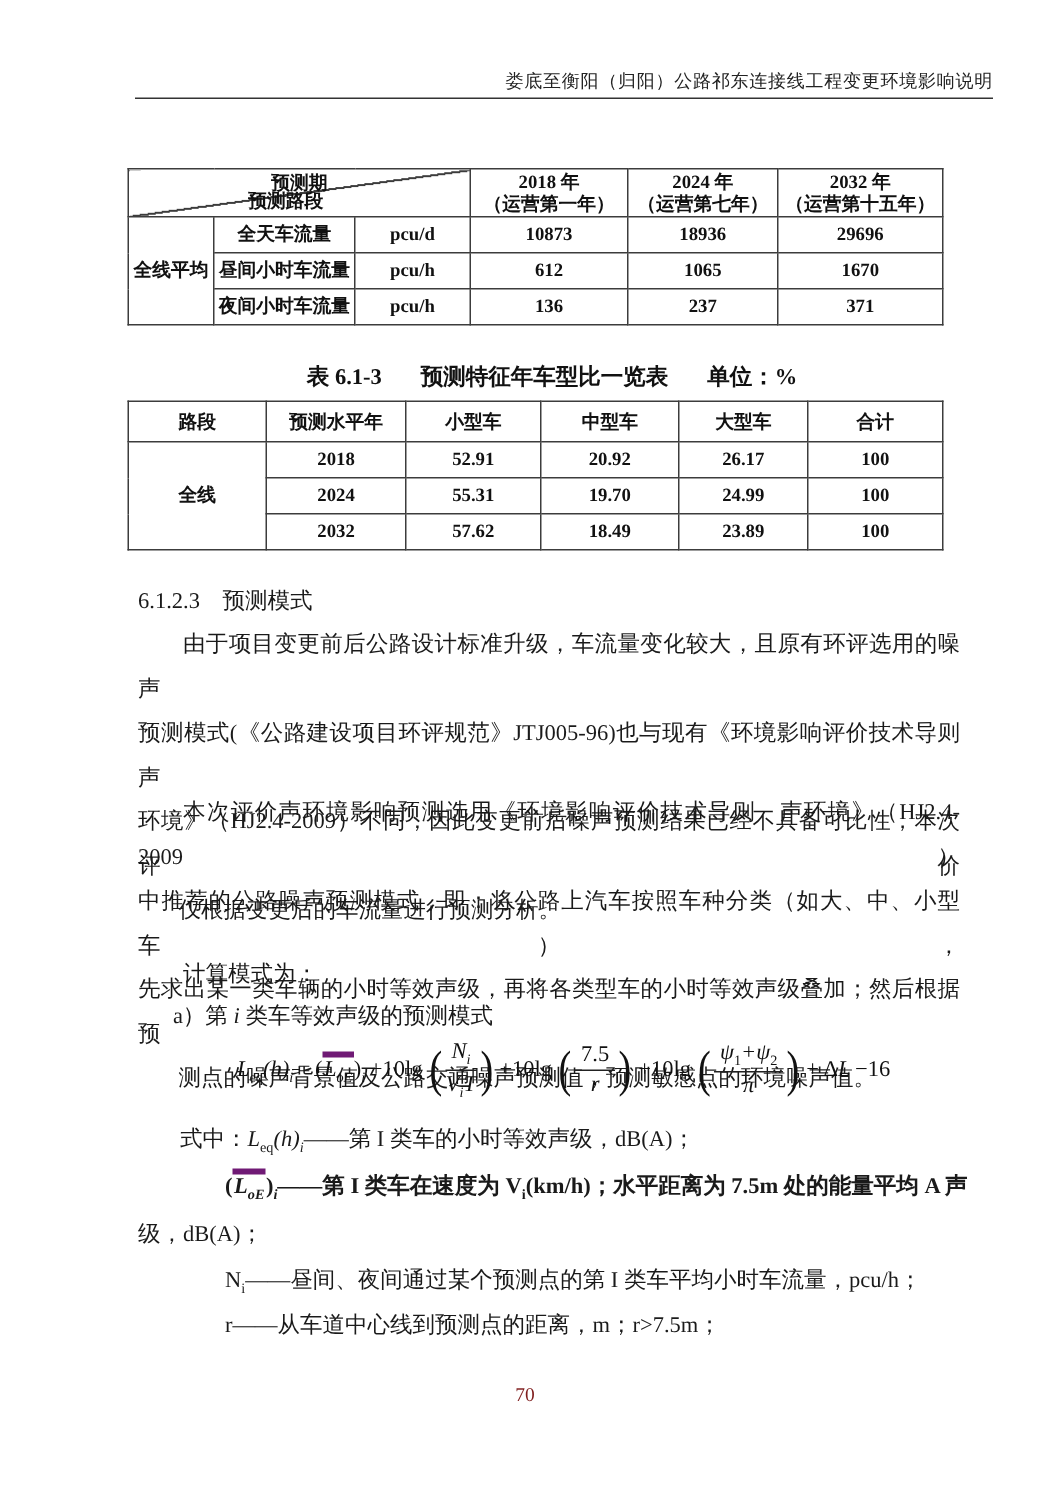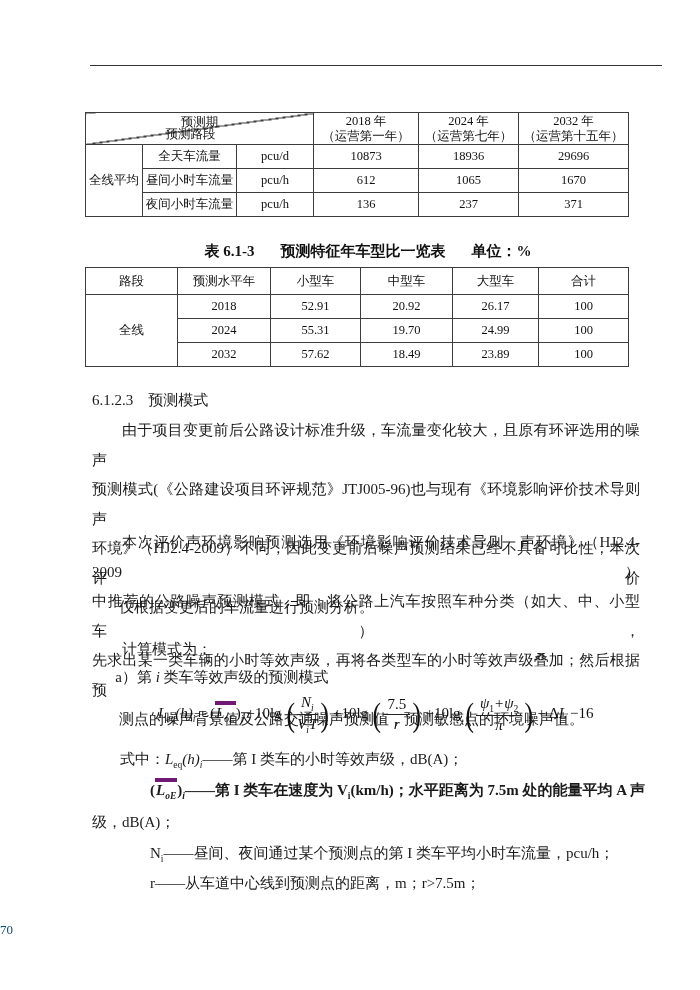--- a/index.html
+++ b/index.html
@@ -17,21 +17,21 @@
 
   
   .caption { left:0; width:700px; text-align:center; font-weight:bold; font-size:15px; color:#111; }
   .cap1 { top:87px; }
   .cap2 { top:242px;padding-left:36px; }
   .cap2 .gap { display:inline-block; width:26px; }
 
   
   table { border-collapse:collapse; table-layout:fixed; }
   td { border:1px solid #3c3c3c; text-align:center; vertical-align:middle;
-       font-size:12.5px; color:#111; padding:0 2px; overflow:hidden; }
+       font-size:12.5px; color:#111; padding:0 2px; overflow:hidden;font-weight:bold; }
   #table1 { left:85px; top:112px; width:543px; }
   #table1 .hrow { height:32px; }
   #table1 .drow { height:24px; }
   #table1 .yh div { line-height:15px; }
   #table2 { left:85px; top:267px; width:543px; }
   #table2 .hrow { height:27px; }
   #table2 .drow { height:24px; }
 
   
   .diag { position:relative; padding:0;
@@ -66,27 +66,28 @@
   
   .defline { left:92px; width:560px; font-size:15px; white-space:nowrap; }
   .d1 { top:750px; }
   .d2a { top:781px;font-weight:bold; }
   .d2b { top:813px; }
   .d3 { top:844px; }
   .d4 { top:874px; }
   .ind2 { padding-left:28px; }
   .ind3 { padding-left:58px; }
 
-  .pageno { top:922px; left:0; width:700px; text-align:left; font-size:13px; color:#0c4a6e; }
+  .pageno { top:922px; left:0; width:700px; text-align:center; font-size:13px; color:#7f1d1d; }
 </style>
 </head>
 <body>
 
 <div class="page">
 
+  <div class="abs hdr-text">娄底至衡阳（归阳）公路祁东连接线工程变更环境影响说明</div>
   <div class="abs hdr-rule"></div>
 
 
   <table class="abs" id="table1">
     <colgroup>
       <col style="width:57px">
         <col style="width:94px">
         <col style="width:77px">
       <col style="width:105px">
         <col style="width:100px">

